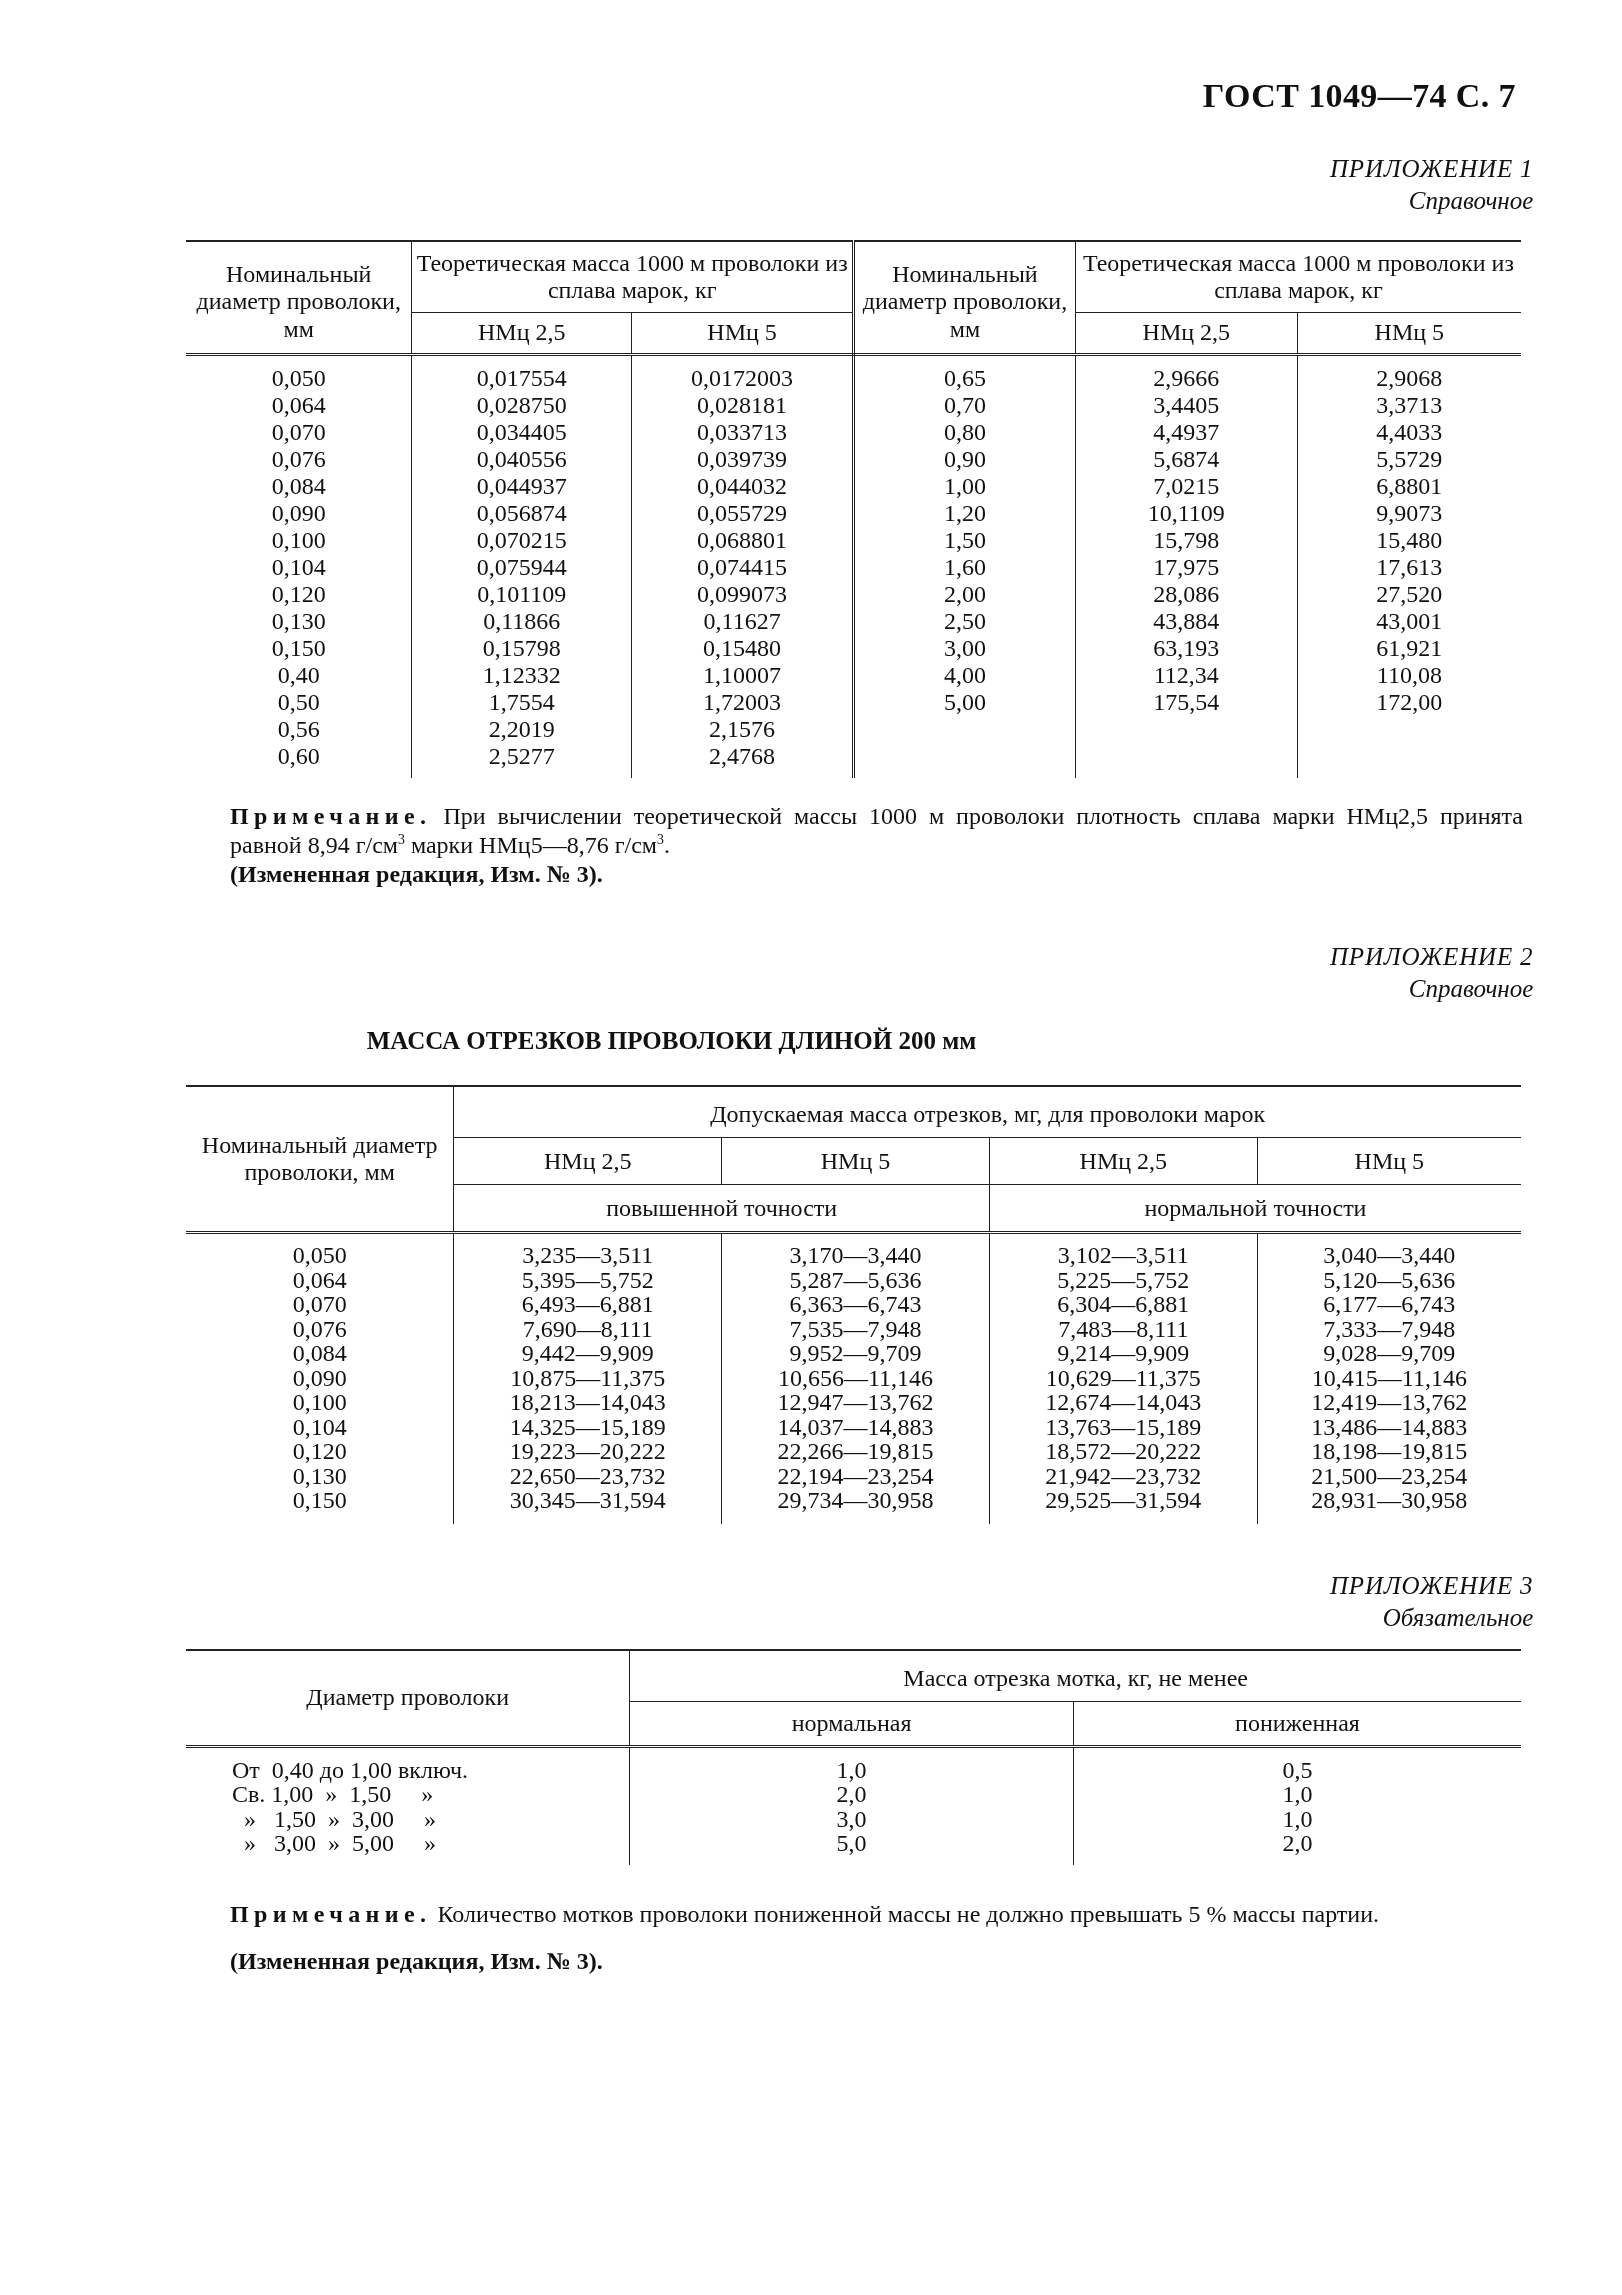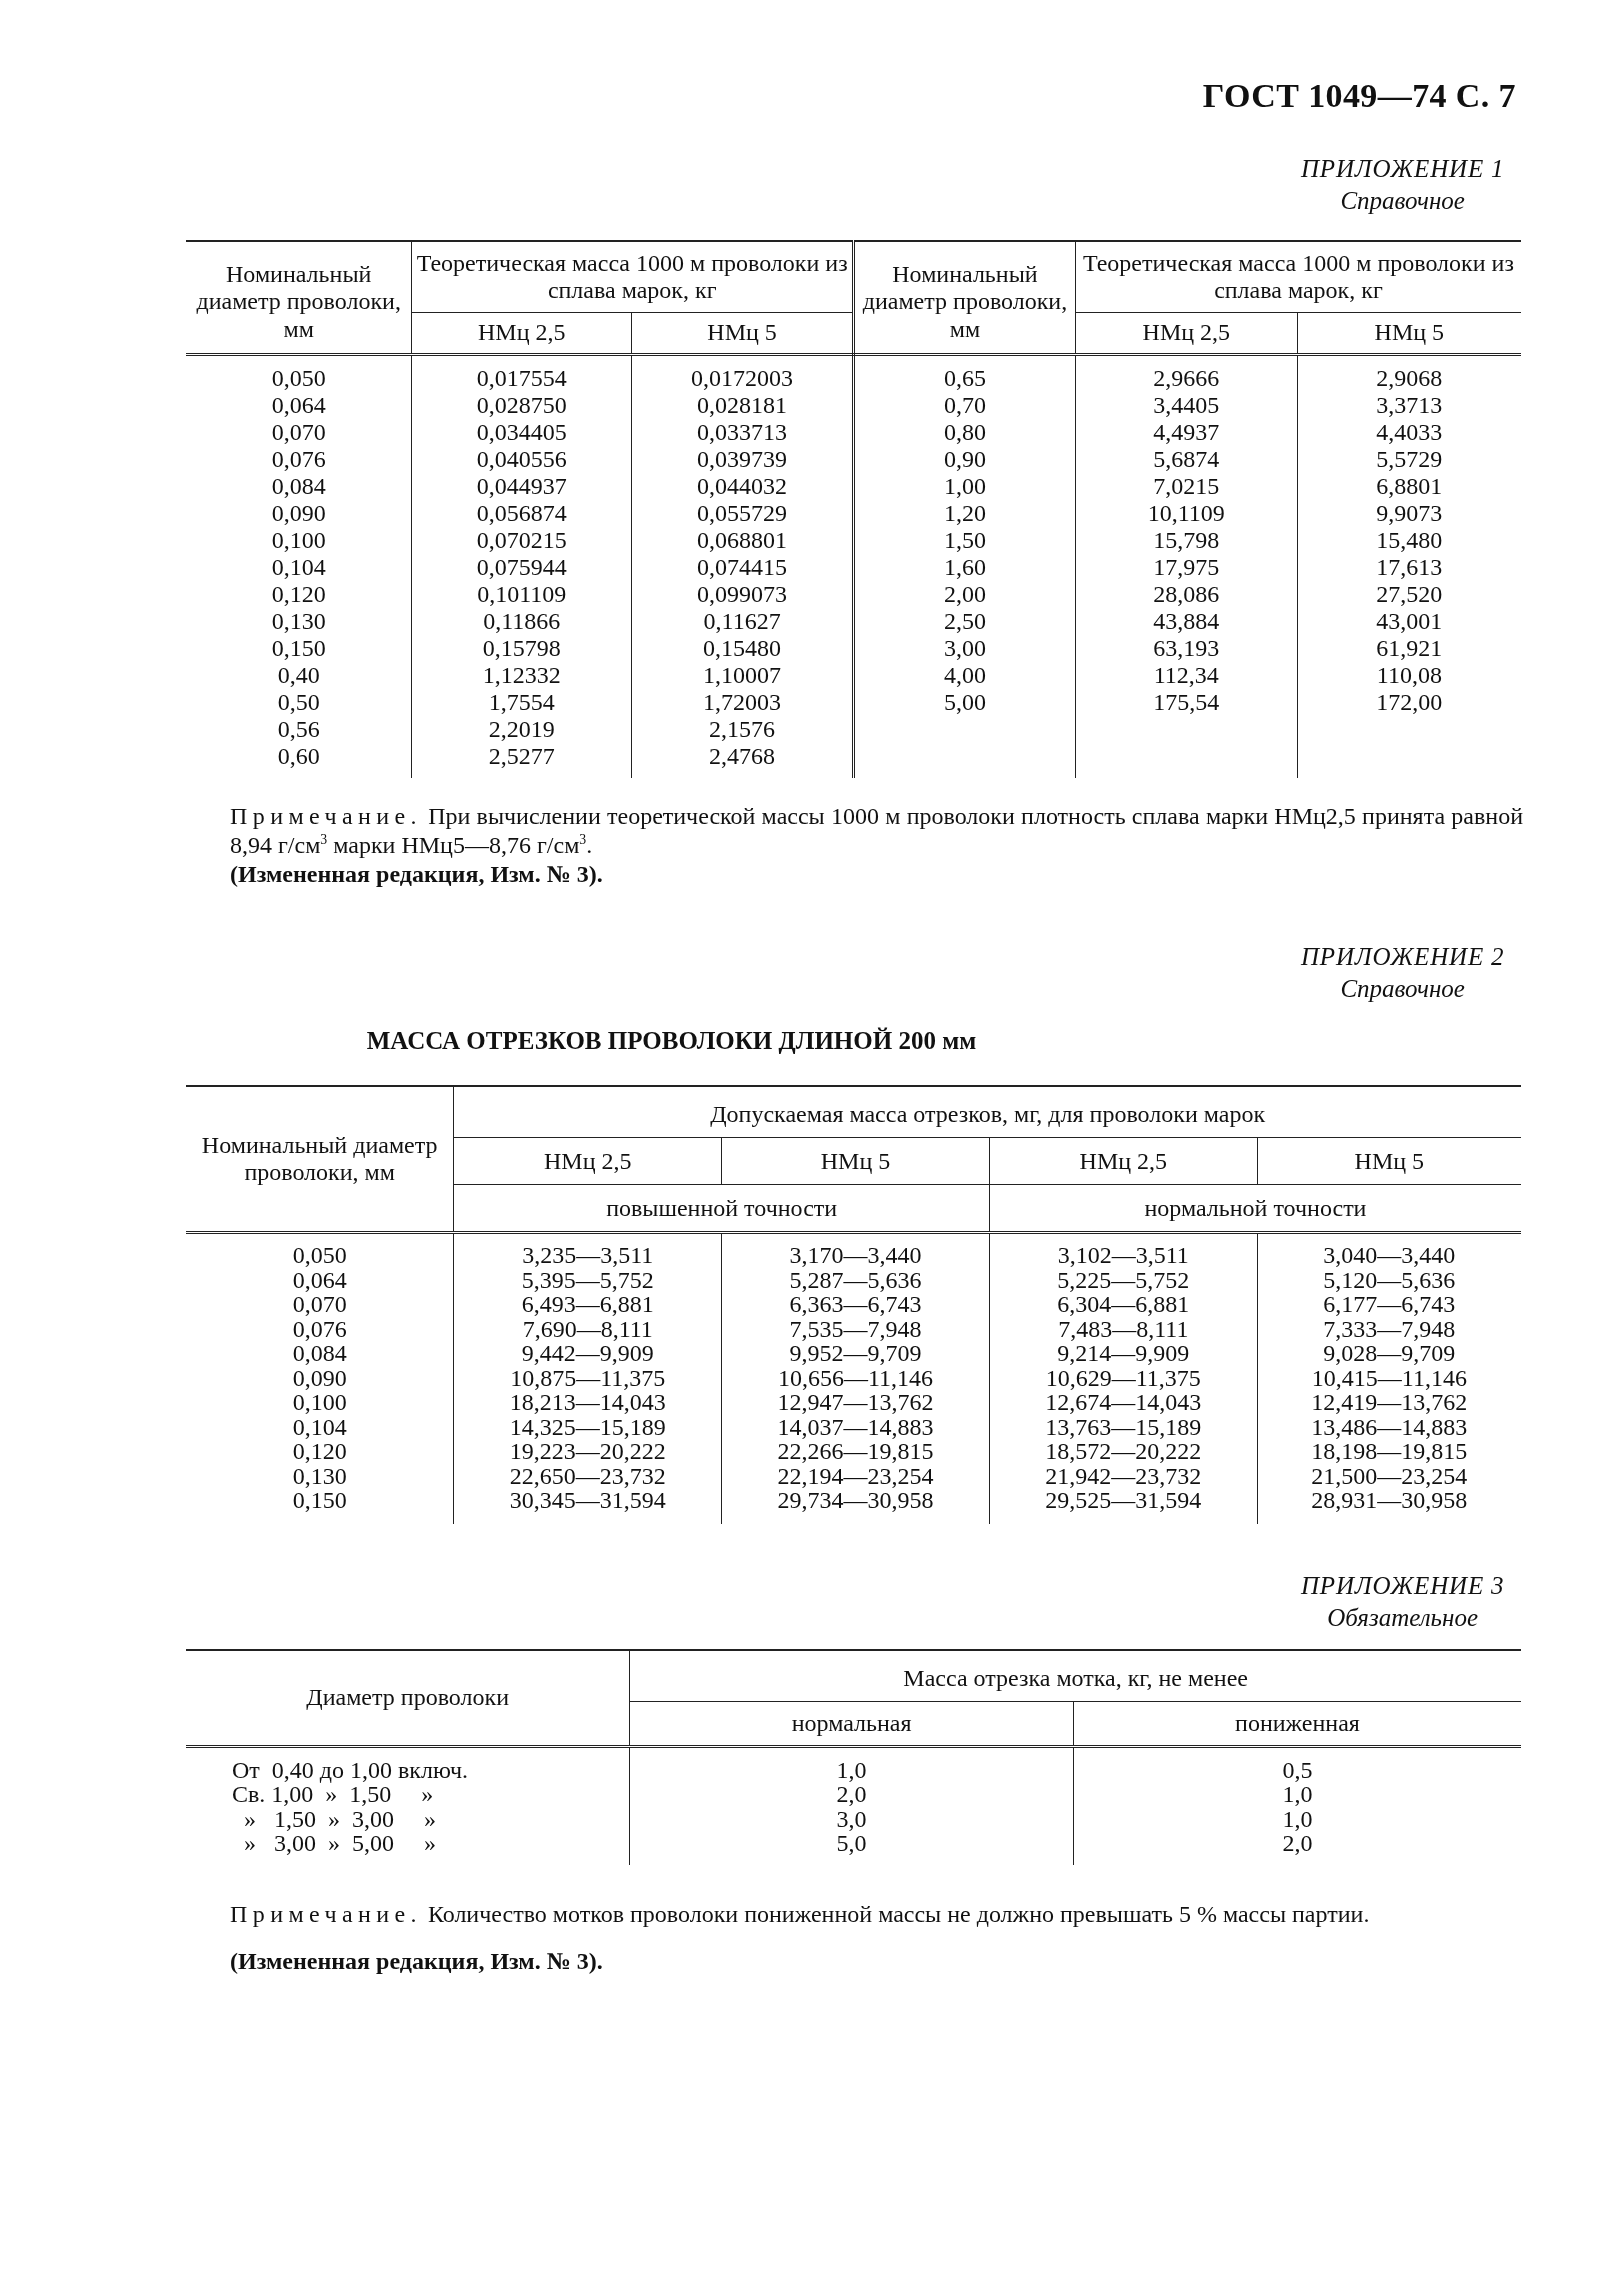--- a/index.html
+++ b/index.html
@@ -4,37 +4,37 @@
 <style>
   html, body { margin: 0; padding: 0; background: #ffffff; }
   body {
     width: 1623px; height: 2295px; position: relative; overflow: hidden;
     font-family: "Liberation Serif", "DejaVu Serif", serif; color: #111;
   }
   .abs { position: absolute; }
   .gost-header {
     right: 107px; top: 77px; font-weight: bold; font-size: 34px; letter-spacing: 0.4px;
   }
-  .appendix { text-align: center; font-style: italic; font-size: 25px; line-height: 32px; }
+  .appendix { text-align: right; font-style: italic; font-size: 25px; line-height: 32px; margin-left: 29px; }
   .appendix .ttl { letter-spacing: 0.8px; }
   table { border-collapse: collapse; font-size: 24px; }
   td, th { font-weight: normal; padding: 0; }
   
   .t1 { left: 186px; top: 240px; width: 1335px; }
   .t1 th { text-align: center; vertical-align: middle; line-height: 27.5px; }
   .t1 td { text-align: center; line-height: 27px; vertical-align: top; }
   .rule-top { border-top: 2.3px solid #222; }
   .rule-dbl { border-bottom: 3.8px double #222; }
   .vl { border-left: 1.5px solid #222; }
   .vdl { border-left: 3.8px double #222; }
   .hl { border-bottom: 1.5px solid #222; }
   .note {
     left: 230px; width: 1293px; font-size: 24px; line-height: 29px; text-align: justify;
   }
-  .spaced { letter-spacing: 5.4px; }
+  .spaced { letter-spacing: 5.4px; font-weight: bold; }
   .bold { font-weight: bold; }
   .section-title {
     left: 0; width: 1343px; text-align: center; font-weight: bold; font-size: 25px; top: 1027px;
   }
   .t2 { left: 186px; top: 1085px; width: 1335px; }
   .t2 th { text-align: center; vertical-align: middle; line-height: 27.5px; }
   .t2 td { text-align: center; line-height: 24.5px; }
   .t3 { left: 186px; top: 1649px; width: 1335px; }
   .t3 th { text-align: center; vertical-align: middle; line-height: 27.5px; }
   .t3 td { line-height: 24.5px; }

